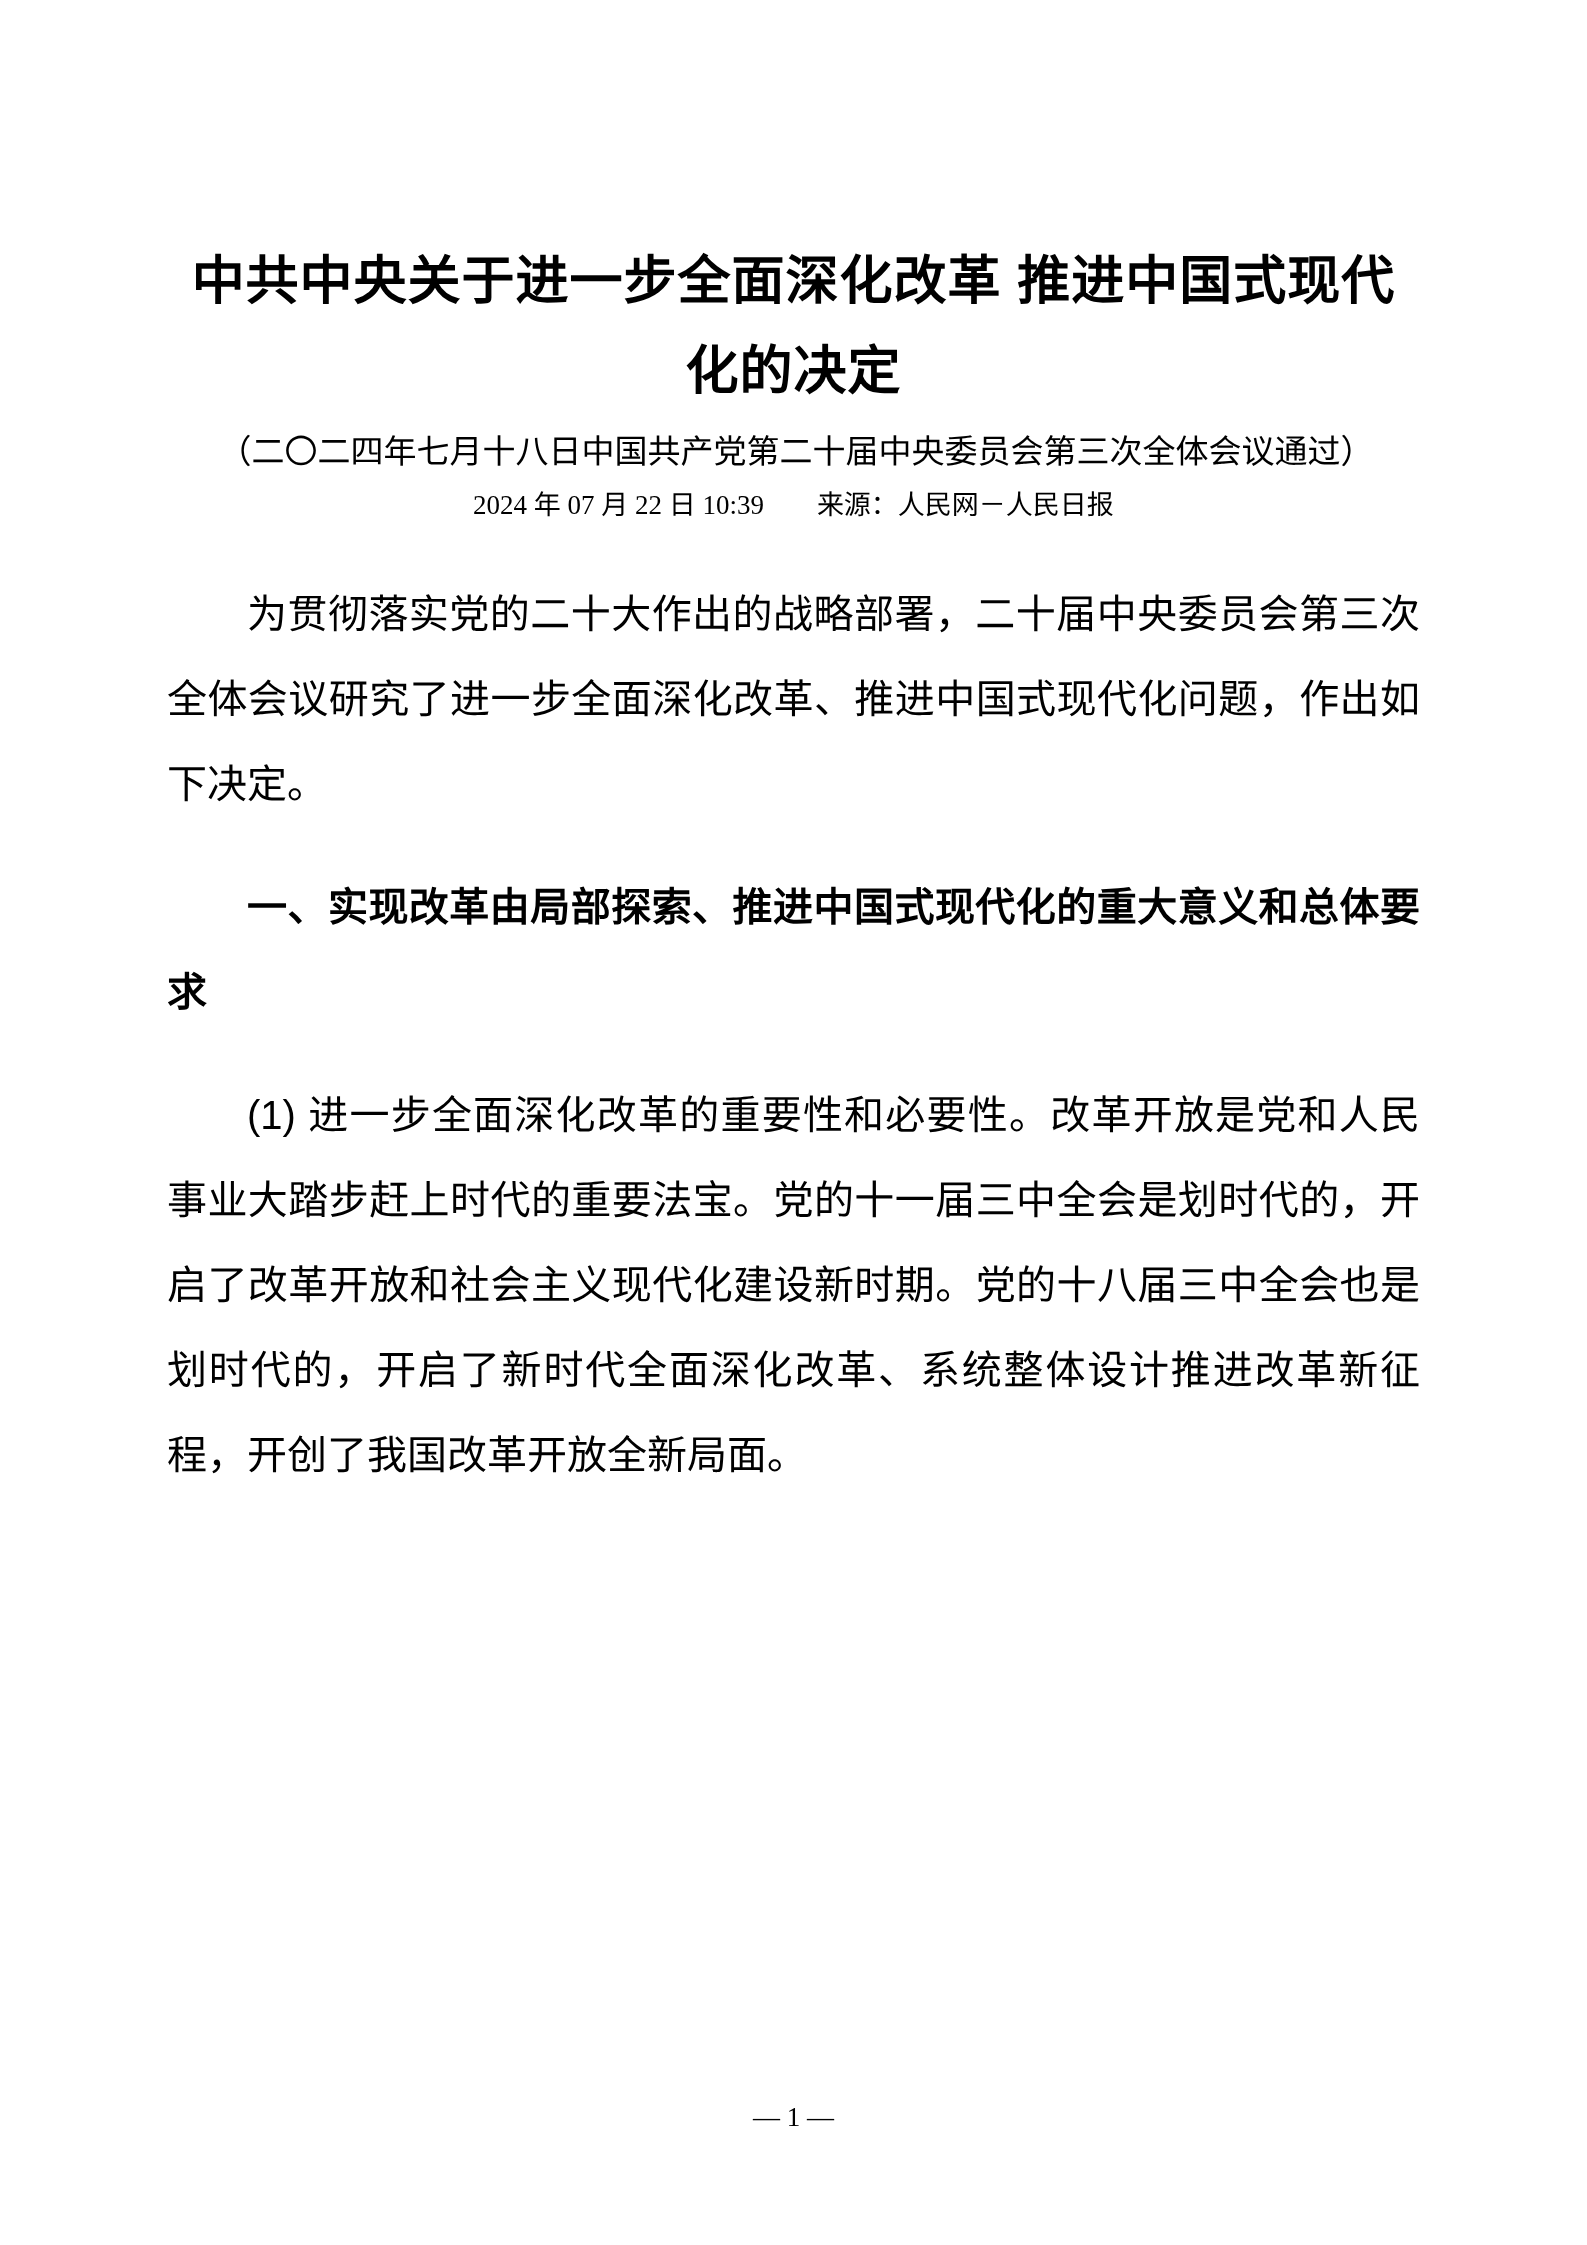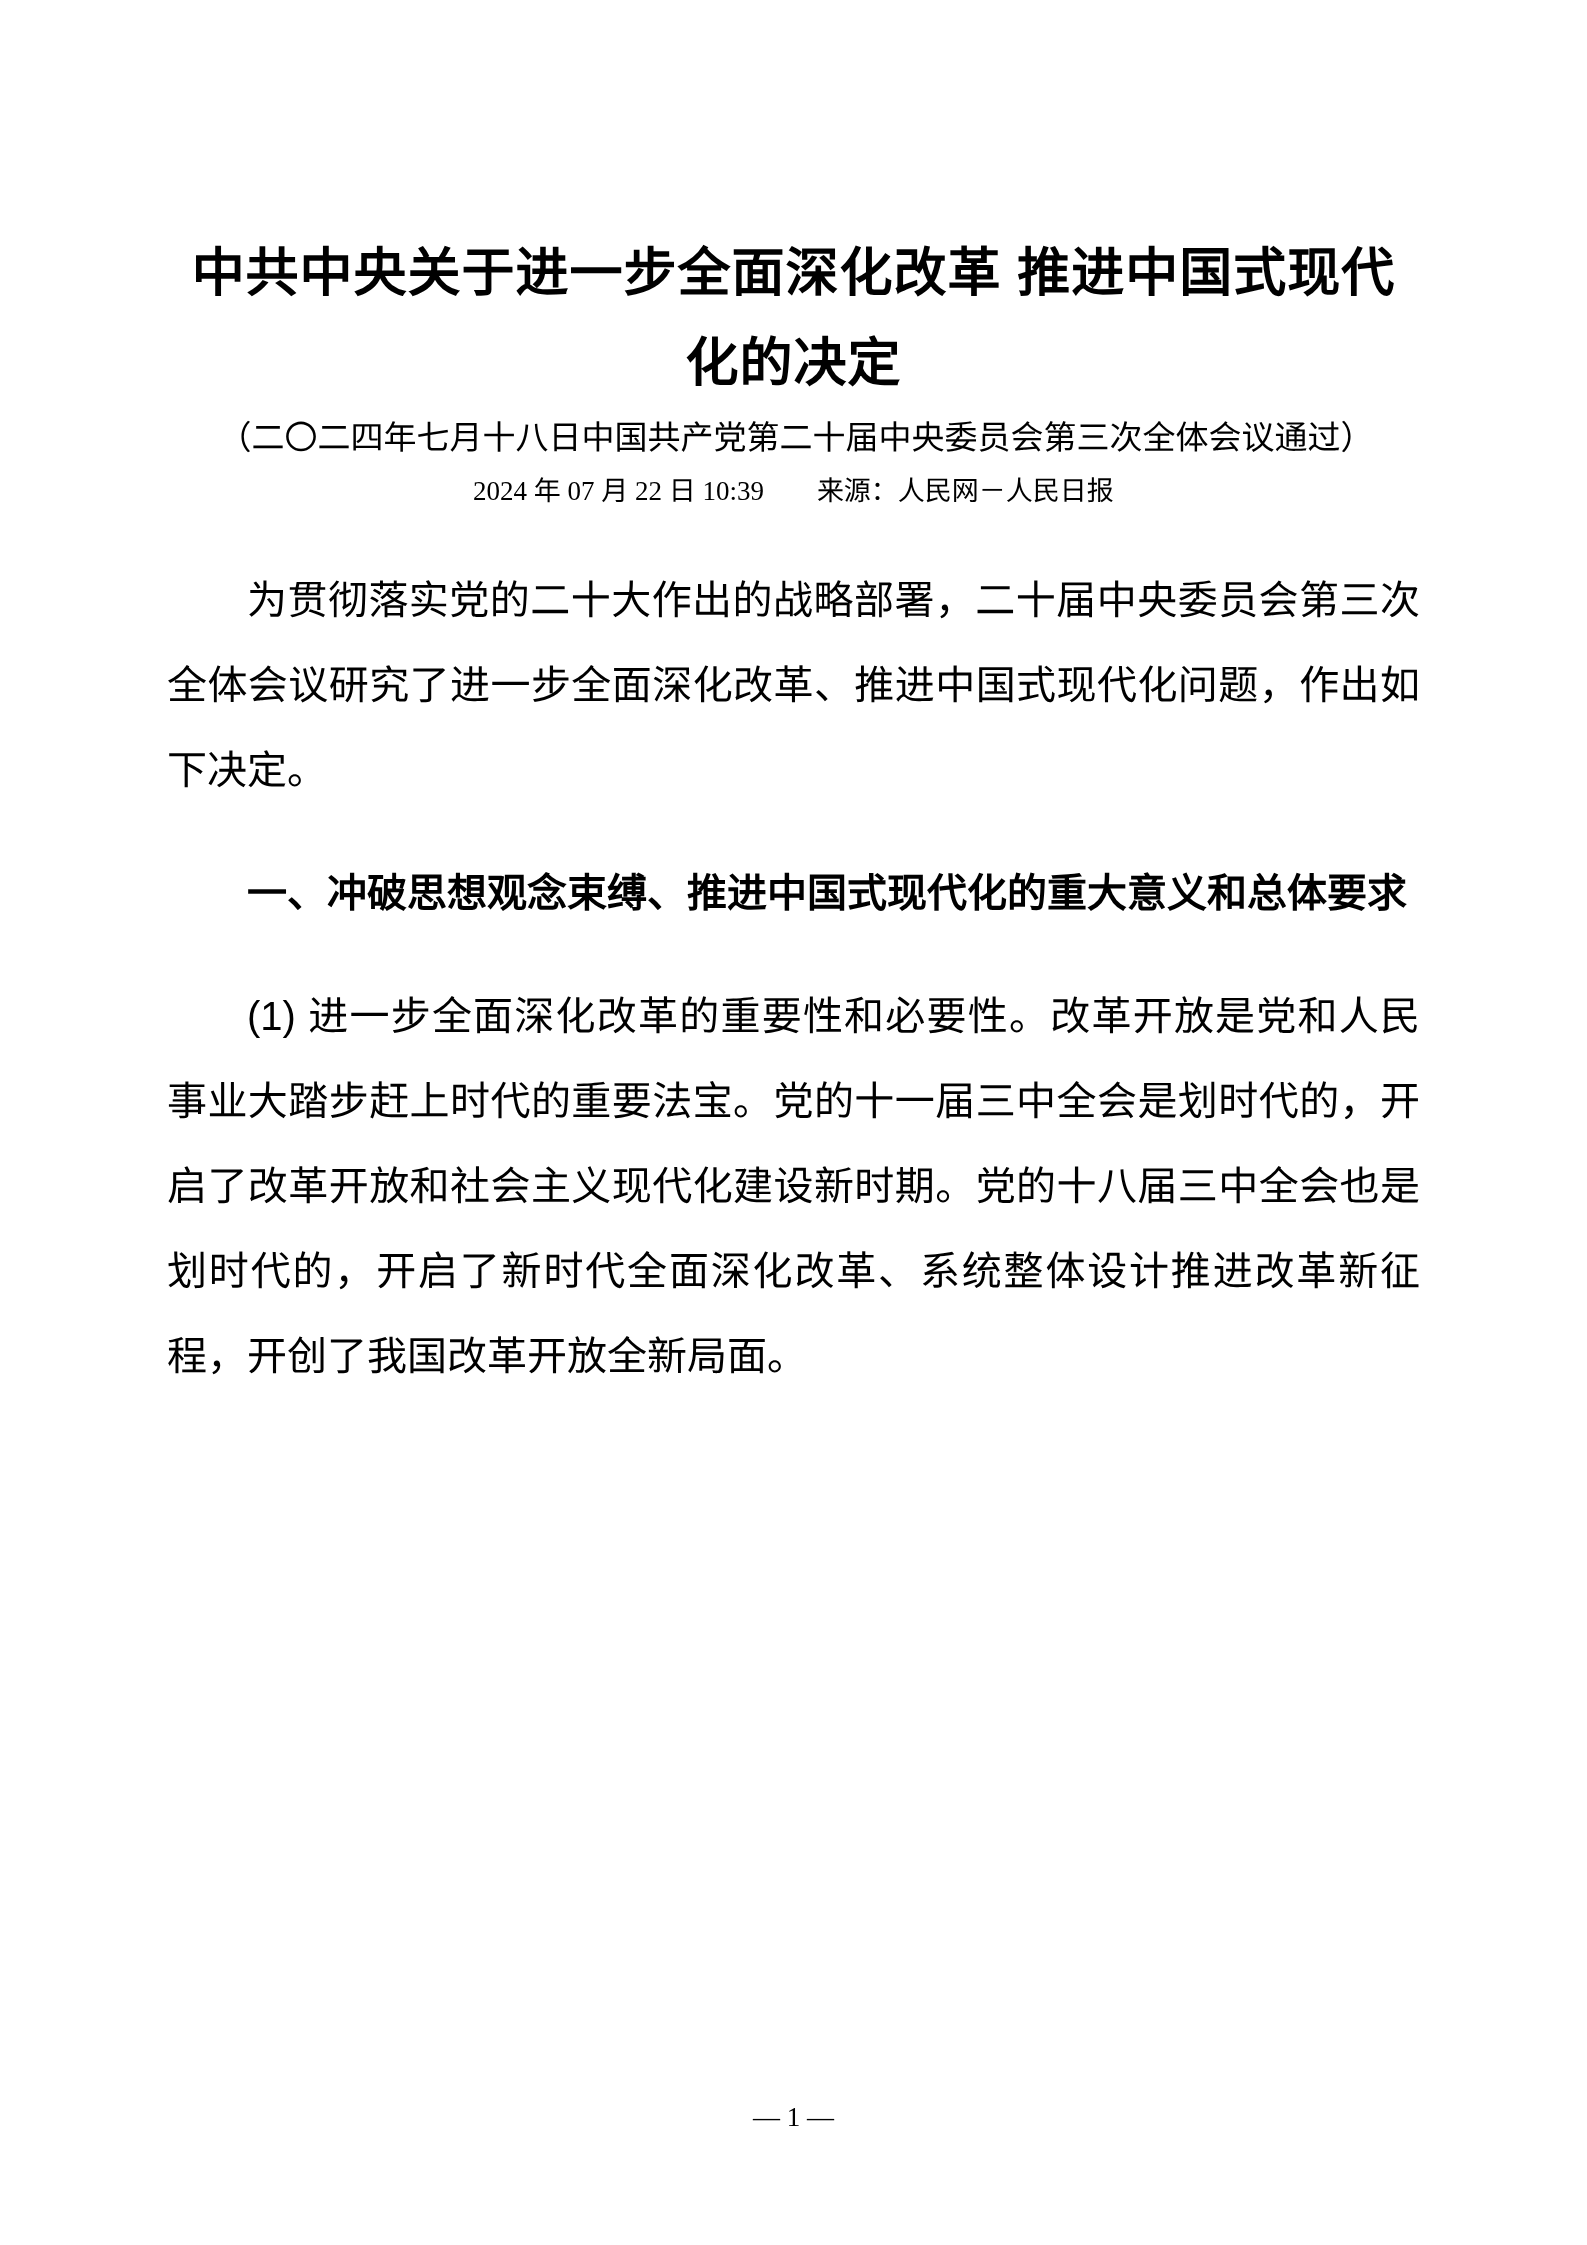--- a/index.html
+++ b/index.html
@@ -12,21 +12,21 @@
     width: 1587px;
     height: 2245px;
     margin: 0 auto;
     background: #ffffff;
     box-sizing: border-box;
     padding: 0 167px;
     color: #000000;
     overflow: hidden;
   }
   .doc-title {
-    margin: 0 auto;
+    margin: 8px auto;
     padding-top: 228px;
     max-width: 1245px;
     font-family: "Liberation Sans", sans-serif;
     font-weight: 700;
     font-size: 53px;
     line-height: 90px;
     text-align: center;
     letter-spacing: 1px;
   }
   .doc-subtitle {
@@ -84,19 +84,19 @@
 
   <div class="doc-subtitle">（二〇二四年七月十八日中国共产党第二十届中央委员会第三次全体会议通过）</div>
 
   <div class="doc-meta">
     <span class="datetime">2024 年 07 月 22 日 10:39</span>
     <span class="source">来源：人民网－人民日报</span>
   </div>
 
   <div class="doc-body">
     <p>为贯彻落实党的二十大作出的战略部署，二十届中央委员会第三次全体会议研究了进一步全面深化改革、推进中国式现代化问题，作出如下决定。</p>
-    <p class="section-heading">一、冲破思想观念束缚、推进中国式现代化的重大意义和总体要求</p>
+    <p class="section-heading">一、实现改革由局部探索、推进中国式现代化的重大意义和总体要求</p>
     <p>(1) 进一步全面深化改革的重要性和必要性。改革开放是党和人民事业大踏步赶上时代的重要法宝。党的十一届三中全会是划时代的，开启了改革开放和社会主义现代化建设新时期。党的十八届三中全会也是划时代的，开启了新时代全面深化改革、系统整体设计推进改革新征程，开创了我国改革开放全新局面。</p>
   </div>
 
   <div class="page-footer">— 1 —</div>
 
 </div>
 
 </body></html>

